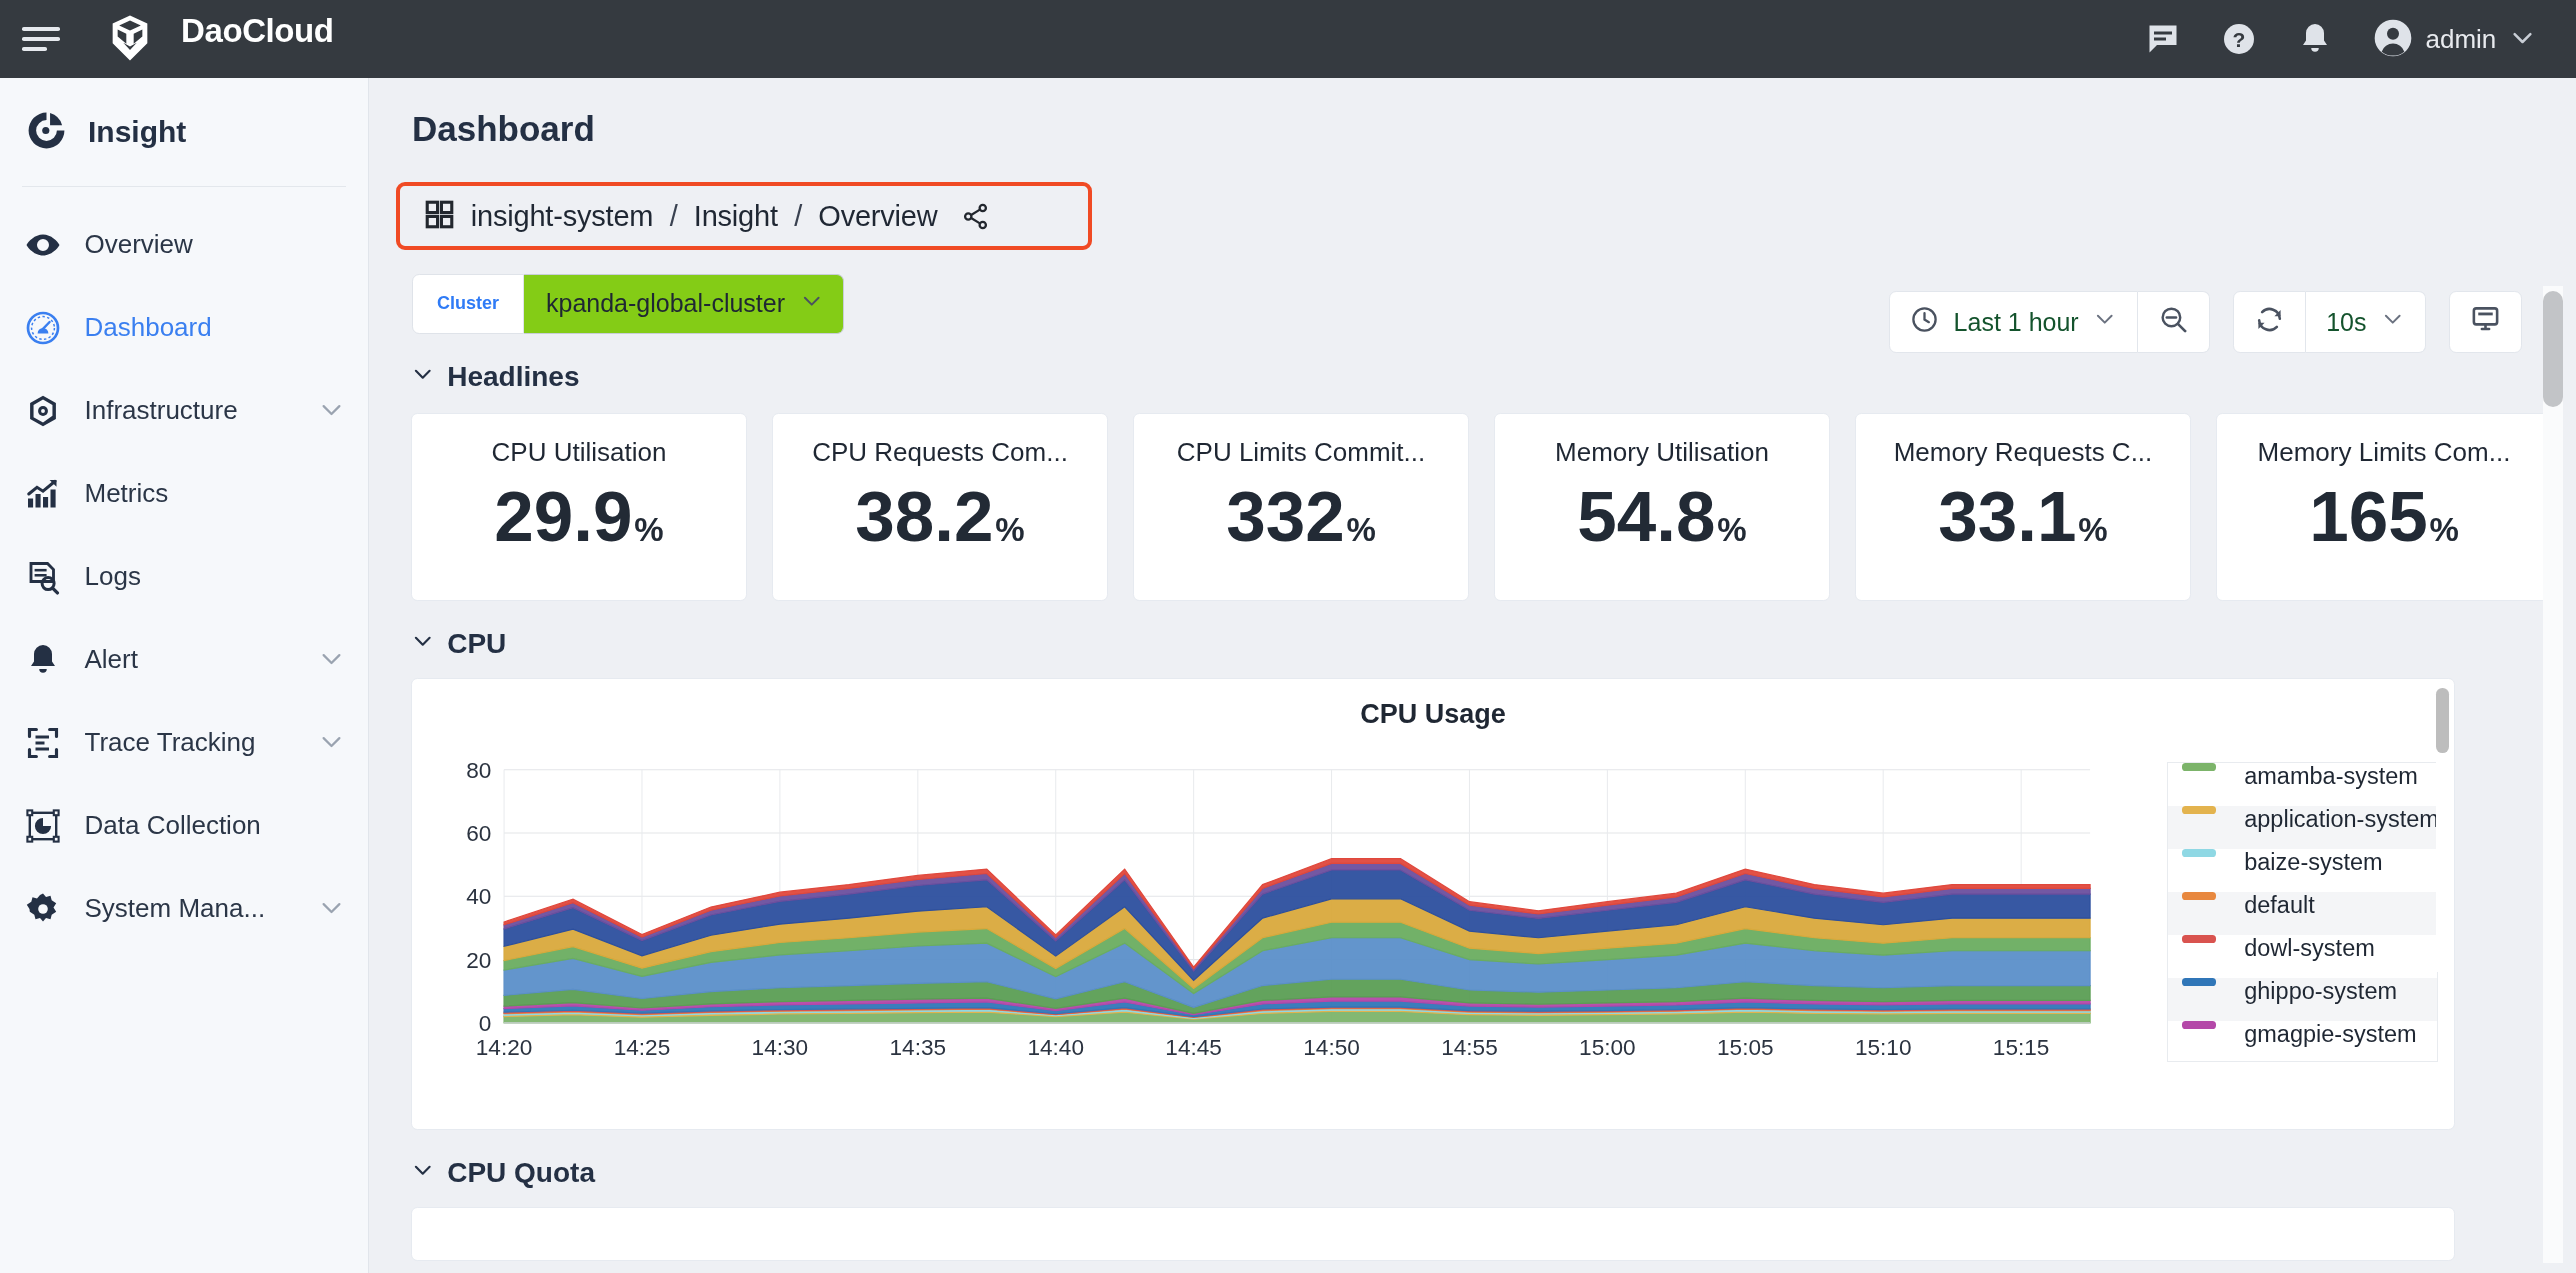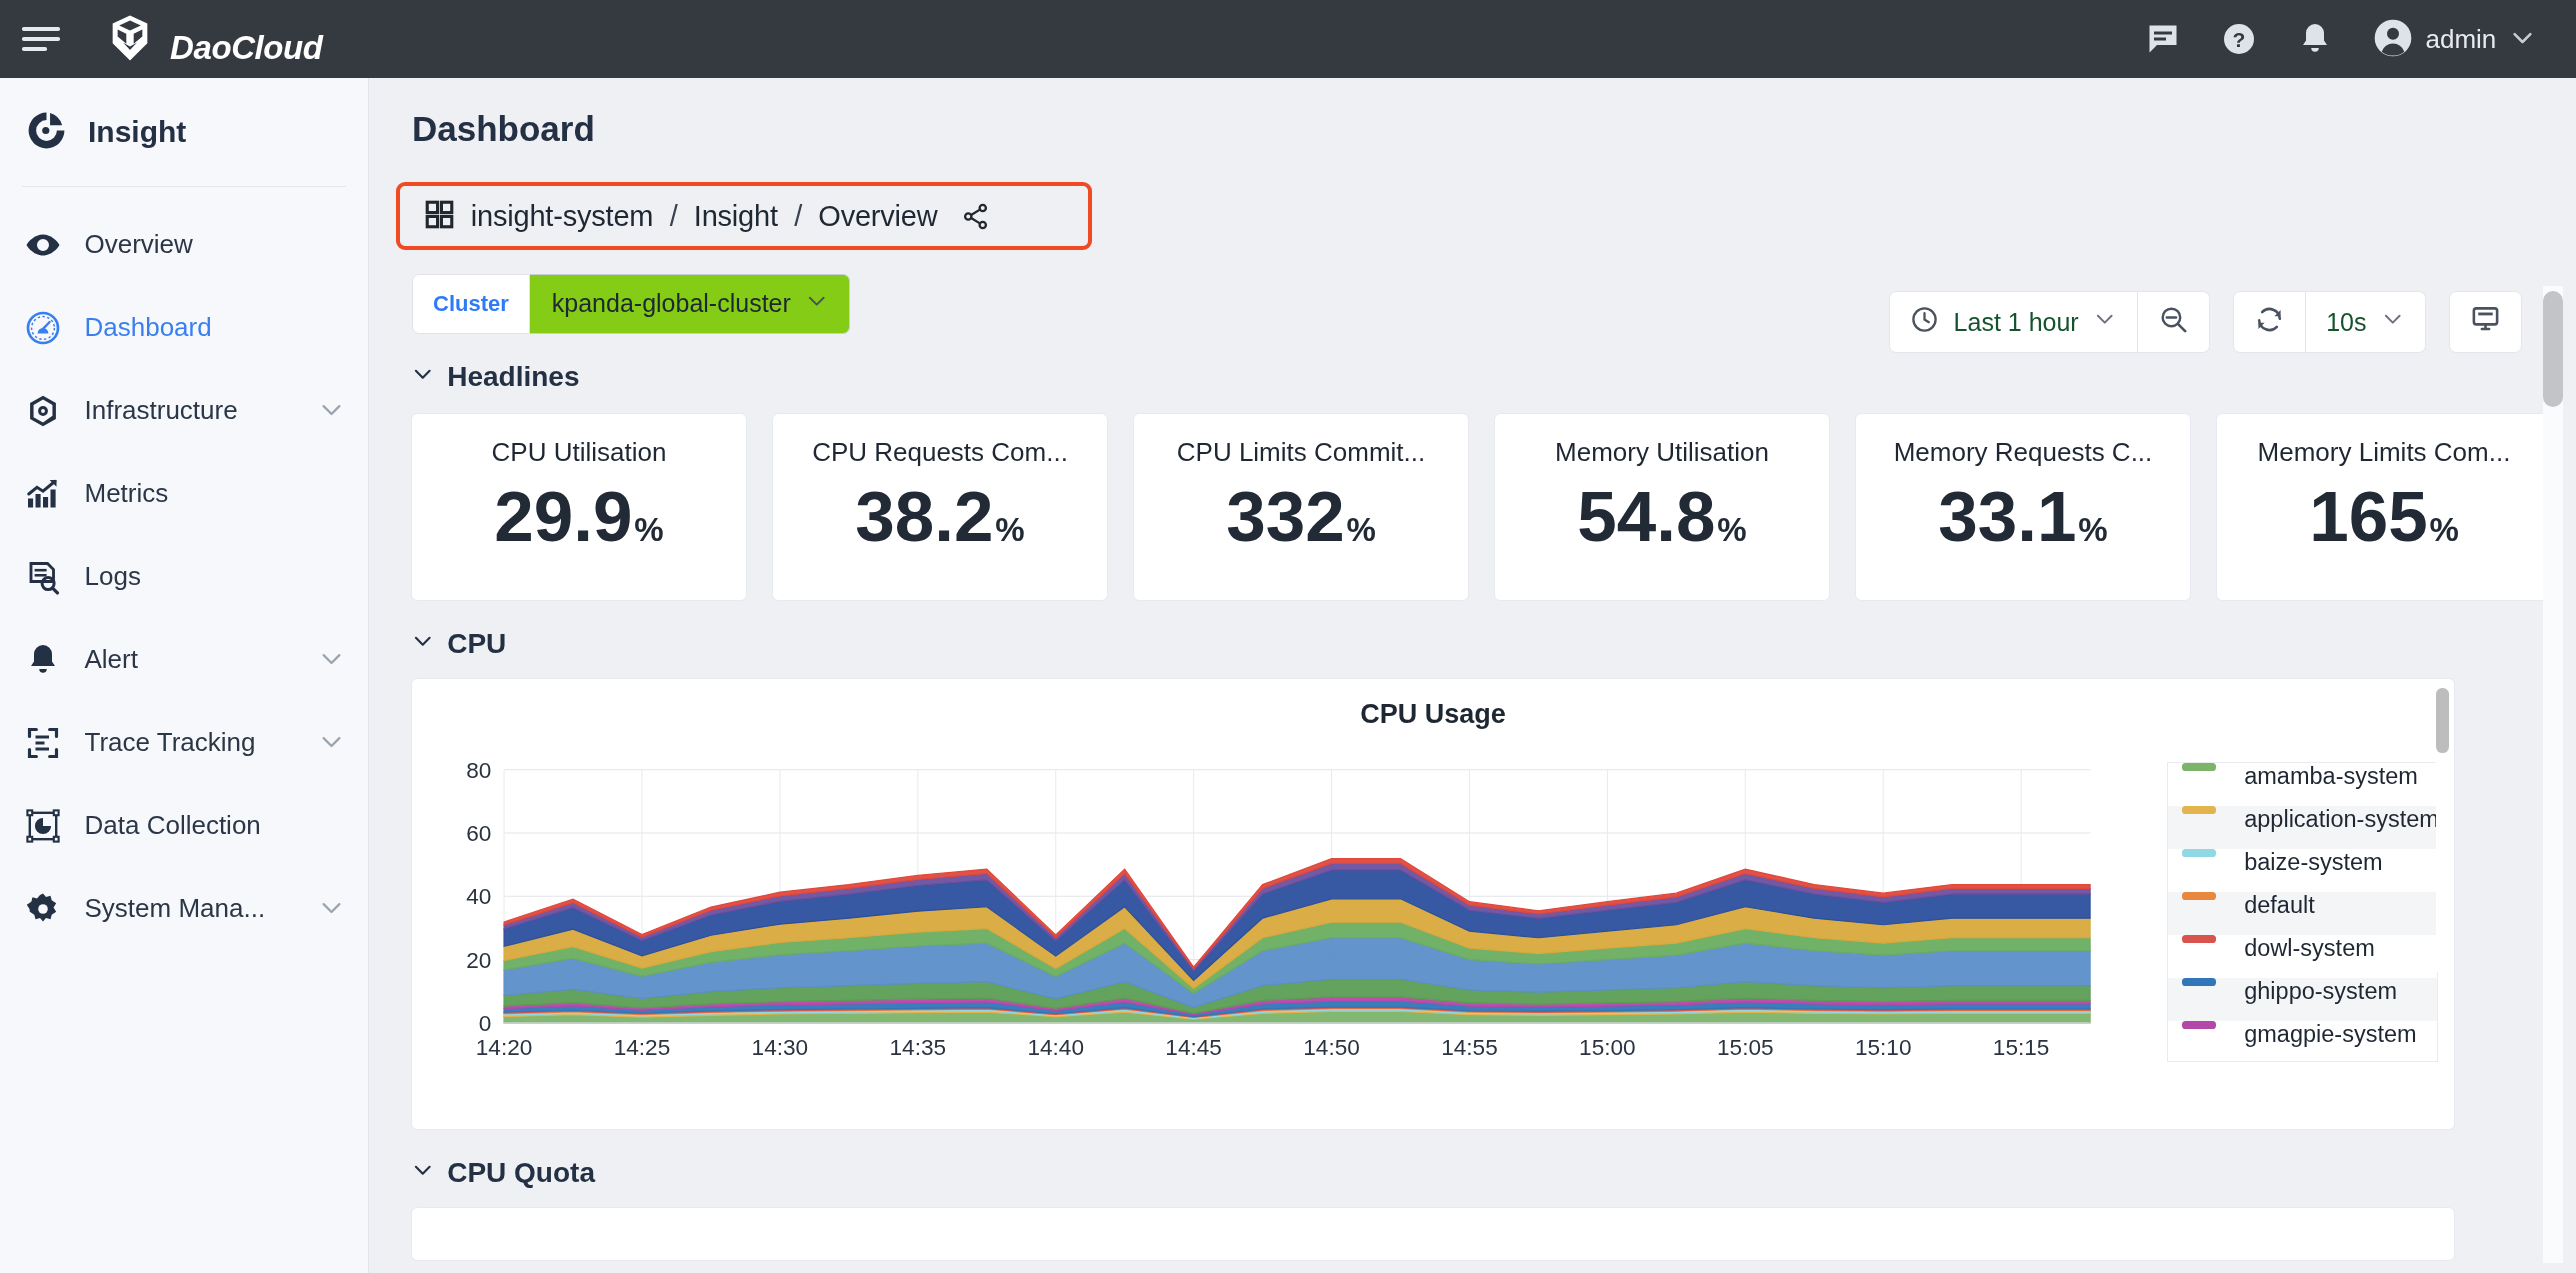--- a/index.html
+++ b/index.html
@@ -16,21 +16,21 @@
     position:absolute; top:0; left:0; width:2576px; height:78px;
     background:#353a40; display:flex; align-items:center; z-index:40;
   }
   .hamburger{ width:42px; height:33px; margin-left:22px; display:flex;
     flex-direction:column; justify-content:center; gap:6.3px; cursor:pointer; }
   .hamburger i{ display:block; height:3.6px; background:#e6e9ee; border-radius:1.8px; }
   .hamburger i:nth-child(1){ width:38px; }
   .hamburger i:nth-child(2){ width:38px; }
   .hamburger i:nth-child(3){ width:25px; }
 
-  .brand{ display:flex; align-items:flex-end; gap:14px; margin-left:40px; cursor:pointer;font-style:italic; }
+  .brand{ display:flex; align-items:flex-start; gap:25px; margin-left:40px; cursor:pointer; }
   .brand-text{ color:#fff; font-size:33px; font-weight:bold; letter-spacing:-0.4px; }
 
   .topbar-right{ margin-left:auto; display:flex; align-items:center;
     gap:40px; margin-right:40px; }
   .ticon{ cursor:pointer; display:flex; align-items:center; }
   .user{ display:flex; align-items:center; gap:12.7px; cursor:pointer; }
   .user-name{ color:#e8eaee; font-size:26px; }
 
   
   .sidebar{
@@ -66,21 +66,21 @@
     display:flex; align-items:center; padding:0 22px 0 23.5px; gap:16.3px;
   }
   .crumb-text{ font-size:29px; color:#1f2733; letter-spacing:-0.2px; }
   .crumb-dim{ color:#394150; }
   .share-ico{ margin-left:7.2px; cursor:pointer; display:flex; }
 
   .filters{ display:flex; align-items:center; gap:0; margin:23.5px 0 0 43px; }
   .pill-label{
     height:60px; min-width:112px; background:#fff; border:0.9px solid #dfe3e9;
     border-radius:7.2px 0 0 7.2px; display:flex; align-items:center;
-    justify-content:center; color:#2f7bf6; font-size:22px; font-weight:bold;
+    justify-content:center; color:#2f7bf6; font-size:18px; font-weight:bold;
     padding:0 20px; cursor:pointer;
   }
   .pill-select{
     height:60px; background:#84cc16; border:0.9px solid #c8ced7; border-left:none;
     border-radius:0 7.2px 7.2px 0; display:flex; align-items:center; gap:14.5px;
     padding:0 20px 0 22px; font-size:25px; color:#1f2733; cursor:pointer;
   }
 
   .toolbar{ position:absolute; right:54px; top:213px; display:flex;
     align-items:center; gap:23.5px; }

